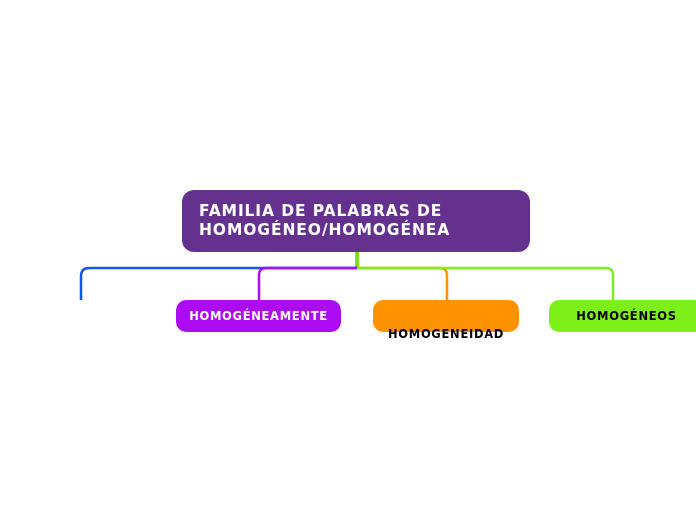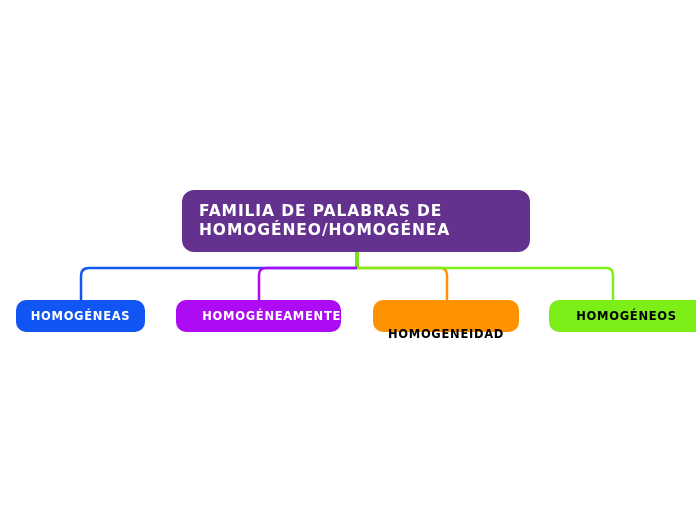--- a/index.html
+++ b/index.html
@@ -69,21 +69,20 @@
     top: 300px;
     width: 129px;
     background: #1155f5;
   }
   #child-node-0 .node-label { color: #ffffff; }
   #child-node-1 {
     left: 176px;
     top: 300px;
     width: 165px;
     background: #ae0bf5;
-    justify-content: flex-end;
   }
   #child-node-1 .node-label { color: #ffffff; }
   #child-node-2 {
     left: 373px;
     top: 300px;
     width: 146px;
     background: #ff9200;
   }
   #child-node-2 .node-label { color: #000000; margin-top: 36px; }
   #child-node-3 {
@@ -110,23 +109,20 @@
     <path d="M 357 268 L 440 268 Q 447 268 447 275 L 447 300" fill="none" stroke="#ff9200" stroke-width="2.5" stroke-linecap="butt"></path>
 
     <path d="M 357 268 L 606 268 Q 613 268 613 275 L 613 300" fill="none" stroke="#7cee18" stroke-width="2.5" stroke-linecap="butt"></path>
   </svg>
 
   <div class="node" id="root-node">
     <span class="node-label">FAMILIA DE PALABRAS DE
 HOMOGÉNEO/HOMOGÉNEA</span>
   </div>
 
-  <div class="node child-node" id="child-node-0">
-    <span class="node-label">HOMOGÉNEAS</span>
-  </div>
 
   <div class="node child-node" id="child-node-1">
     <span class="node-label">HOMOGÉNEAMENTE</span>
   </div>
 
   <div class="node child-node" id="child-node-2">
     <span class="node-label">HOMOGENEIDAD</span>
   </div>
 
   <div class="node child-node" id="child-node-3">

